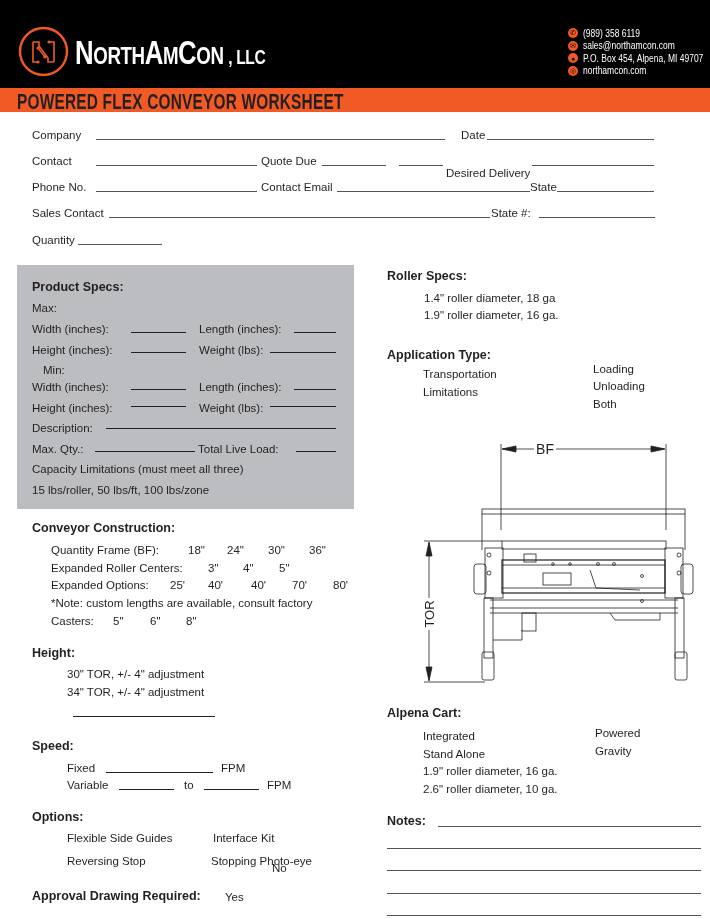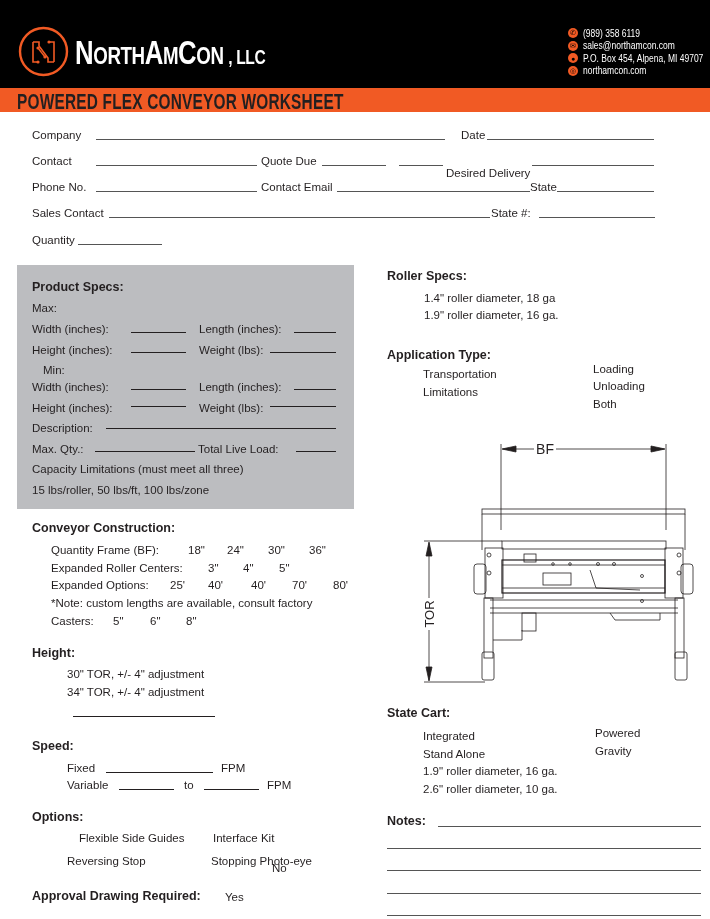--- a/index.html
+++ b/index.html
@@ -233,30 +233,30 @@
 <div class="t" style="left:67px;top:761px">Fixed</div>
 <div class="ln dark" style="left:106px;top:772px;width:107px"></div>
 <div class="t" style="left:221px;top:761px">FPM</div>
 <div class="t" style="left:67px;top:778px">Variable</div>
 <div class="ln dark" style="left:119px;top:789px;width:55px"></div>
 <div class="t" style="left:184px;top:778px">to</div>
 <div class="ln dark" style="left:204px;top:789px;width:55px"></div>
 <div class="t" style="left:267px;top:778px">FPM</div>
 
 <div class="h" style="left:32px;top:810px">Options:</div>
-<div class="t" style="left:79px;top:831px">Flexible Side Guides</div>
+<div class="t" style="left:67px;top:831px">Flexible Side Guides</div>
 <div class="t" style="left:213px;top:831px">Interface Kit</div>
 <div class="t" style="left:67px;top:854px">Reversing Stop</div>
 <div class="t" style="left:211px;top:854px">Stopping Photo-eye</div>
 
 <div class="h" style="left:32px;top:889px">Approval Drawing Required:</div>
 <div class="t" style="left:225px;top:890px">Yes</div>
 <div class="t" style="left:272px;top:861px">No</div>
 
-<div class="h" style="left:387px;top:706px">State Cart:</div>
+<div class="h" style="left:387px;top:706px">Alpena Cart:</div>
 <div class="t" style="left:423px;top:729px">Integrated</div>
 <div class="t" style="left:423px;top:747px">Stand Alone</div>
 <div class="t" style="left:423px;top:764px">1.9" roller diameter, 16 ga.</div>
 <div class="t" style="left:423px;top:782px">2.6" roller diameter, 10 ga.</div>
 <div class="t" style="left:595px;top:726px">Powered</div>
 <div class="t" style="left:595px;top:744px">Gravity</div>
 
 <div class="h" style="left:387px;top:814px">Notes:</div>
 <div class="ln" style="left:438px;top:826px;width:263px"></div>
 <div class="ln" style="left:387px;top:848px;width:314px"></div>

